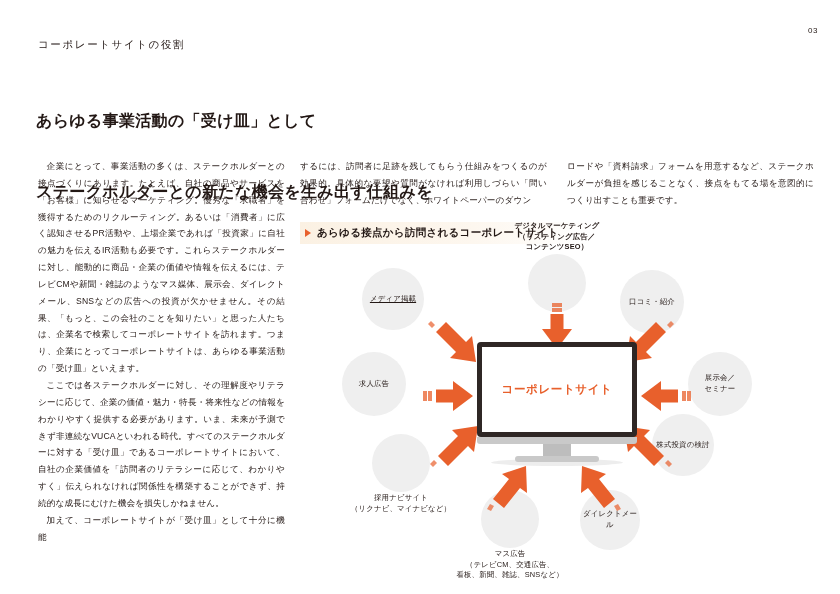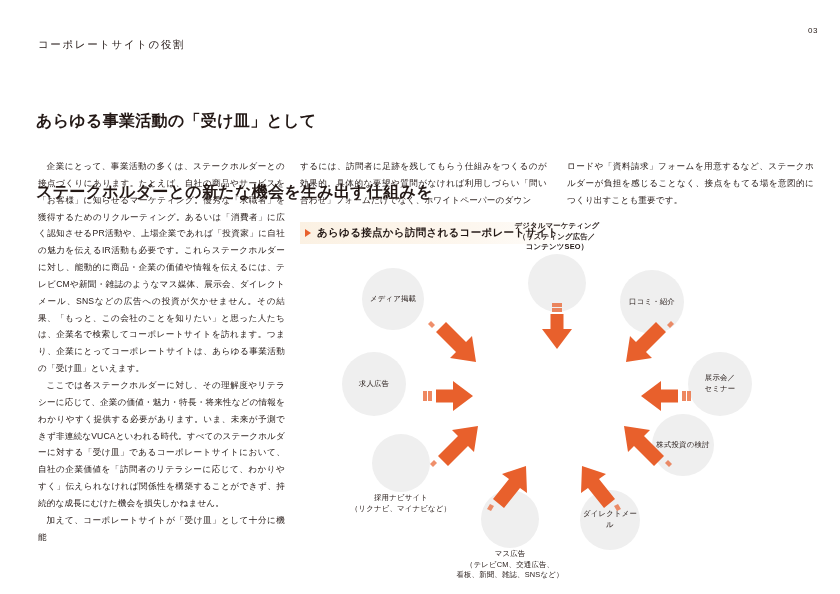--- a/index.html
+++ b/index.html
@@ -292,22 +292,33 @@
       <svg class="arrow" style="left:186px; top:212px;" width="46" height="52" viewBox="0 0 46 52">
         <path d="M40 2 L16 10 L23 15 L7 35 L18 44 L34 24 L41 29 Z" fill="#e8602c"></path>
         <path d="M4 40 L1 45 L5 47 L8 42 Z" fill="#e8602c" opacity="0.7"></path>
       </svg>
 
       <svg class="arrow" style="left:276px; top:212px;" width="46" height="52" viewBox="0 0 46 52">
         <path d="M6 2 L30 10 L23 15 L39 35 L28 44 L12 24 L5 29 Z" fill="#e8602c"></path>
         <path d="M42 40 L45 45 L41 47 L38 42 Z" fill="#e8602c" opacity="0.7"></path>
       </svg>
 
-
-      <div class="node" style="left:62px; top:16px; width:62px; height:62px;">
+      <div class="monitor">
+        <div class="shadow"></div>
+        <div class="neck"></div>
+        <div class="base"></div>
+        <div class="chin"></div>
+        <div class="screen-frame">
+          <div class="screen">
+            <span class="center-label">コーポレートサイト</span>
+          </div>
+        </div>
+      </div>
+
+      <div class="node" style="left:62px; top:16px; width:62px; height:62px;text-decoration:underline;">
         <span class="lbl">メディア掲載</span>
       </div>
 
       <div class="node lbl-above" style="left:228px; top:2px; width:58px; height:58px;">
         <span class="lbl">デジタルマーケティング
 （リスティング広告／
 コンテンツSEO）</span>
       </div>
 
       <div class="node" style="left:320px; top:18px; width:64px; height:64px;">

